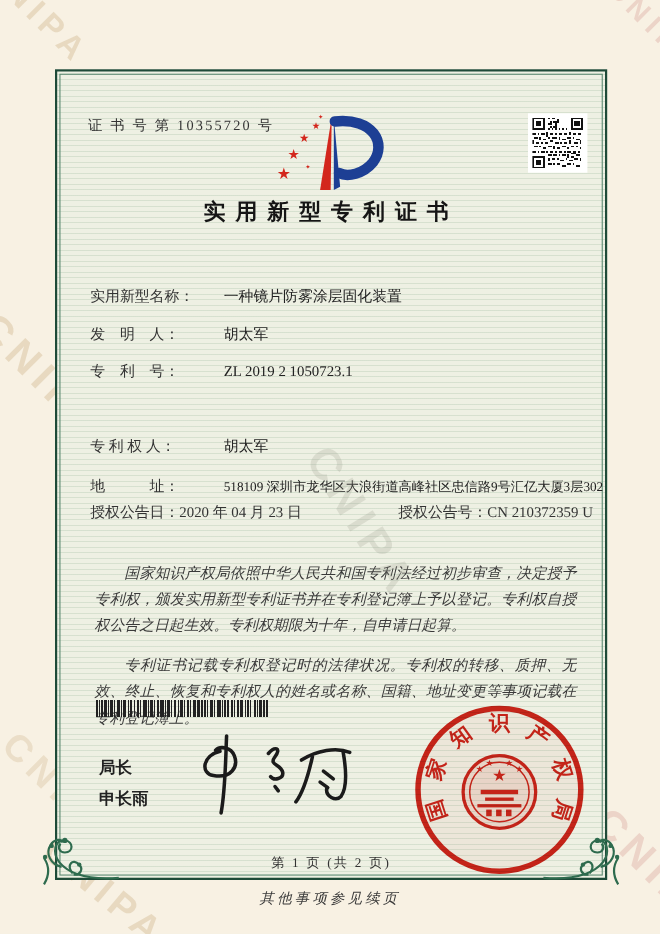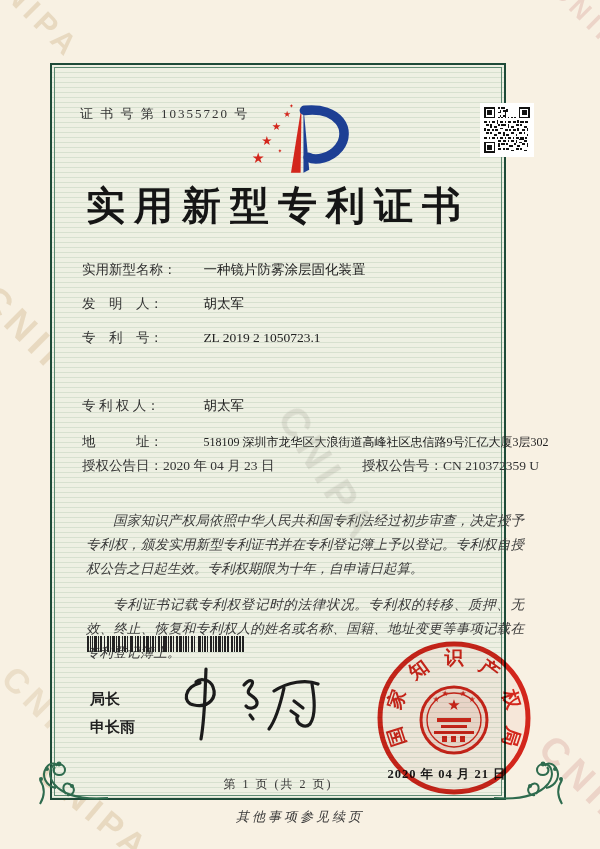--- a/index.html
+++ b/index.html
@@ -10,37 +10,37 @@
     color:#2b2b2b;
   }
   .wm{
     position:absolute;font-family:"Liberation Sans","DejaVu Sans",sans-serif;
     font-weight:bold;letter-spacing:6px;transform:rotate(45deg);
     color:rgba(205,178,138,.38);white-space:nowrap;pointer-events:none;z-index:1;
   }
   .wm.pink{color:rgba(214,158,148,.35);}
   .wm.gray{color:rgba(150,150,138,.28);}
   .frame{
-    position:absolute;left:50px;top:63px;width:456px;height:737px;
+    position:absolute;left:50px;top:63px;width:502px;height:737px;
     border:2px solid #1e4a38;box-sizing:border-box;
     background-color:#eef0e3;
     background-image:repeating-linear-gradient(0deg,
       rgba(122,162,128,.20) 0px, rgba(122,162,128,.20) 1px,
       rgba(255,255,255,0) 1px, rgba(255,255,255,0) 5px);
     z-index:2;
   }
   .frame::before{
     content:"";position:absolute;inset:2px;border:1px solid #5d8a72;pointer-events:none;
   }
   .cert-no{position:absolute;left:28px;top:40px;font-size:13px;letter-spacing:2px;color:#333;}
   .logo{position:absolute;left:193px;top:34px;width:115px;height:86px;}
   .qr{position:absolute;left:428px;top:38px;width:54px;height:54px;background:#fff;padding:4px;box-sizing:border-box;}
   .title{
     position:absolute;left:0;top:114px;width:100%;text-align:center;
-    font-size:39px;font-weight:bold;letter-spacing:9px;color:#151515;
+    font-size:20px;font-weight:bold;letter-spacing:9px;color:#151515;
   }
   .fld{position:absolute;left:30px;font-size:13.5px;white-space:nowrap;color:#333;}
   .fld .lab{display:inline-block;width:118px;font-weight:500;color:#333;}
   .fld .val{color:#222;}
   .fld.small .val{font-size:12px;}
   .pair2{position:absolute;left:280px;top:0;}
   .body-text{
     position:absolute;left:22px;top:432px;width:462px;
     font-size:13.5px;line-height:1.78;text-align:justify;color:#3a3a3a;
     font-style:italic;
@@ -196,21 +196,20 @@
         <g fill="#d3261c">
           <rect x="63" y="80" width="34" height="4"></rect>
           <rect x="67" y="87" width="26" height="3"></rect>
           <rect x="60" y="93" width="40" height="3"></rect>
           <rect x="68" y="98" width="5" height="6"></rect>
           <rect x="77" y="98" width="5" height="6"></rect>
           <rect x="86" y="98" width="5" height="6"></rect>
         </g>
       </g>
     </svg>
-    <div class="seal-date">2020 年 04 月 21 日</div>
   </div>
 
   <div class="page-info">第 1 页 (共 2 页)</div>
 </div>
 
 <svg class="corner bl" viewBox="0 0 74 64">
   <g fill="none" stroke="#2e6b4e" stroke-width="2">
     <path d="M72 56 C 46 58, 28 54, 18 42 C 11 33, 14 21, 23 22 C 31 23, 31 33, 23 33 C 18 33, 16 28, 19 25"></path>
     <path d="M20 46 C 10 44, 5 34, 10 26 C 13 21, 19 20, 21 24"></path>
     <path d="M30 52 C 24 44, 30 38, 36 44 C 40 48, 37 54, 31 53"></path>

